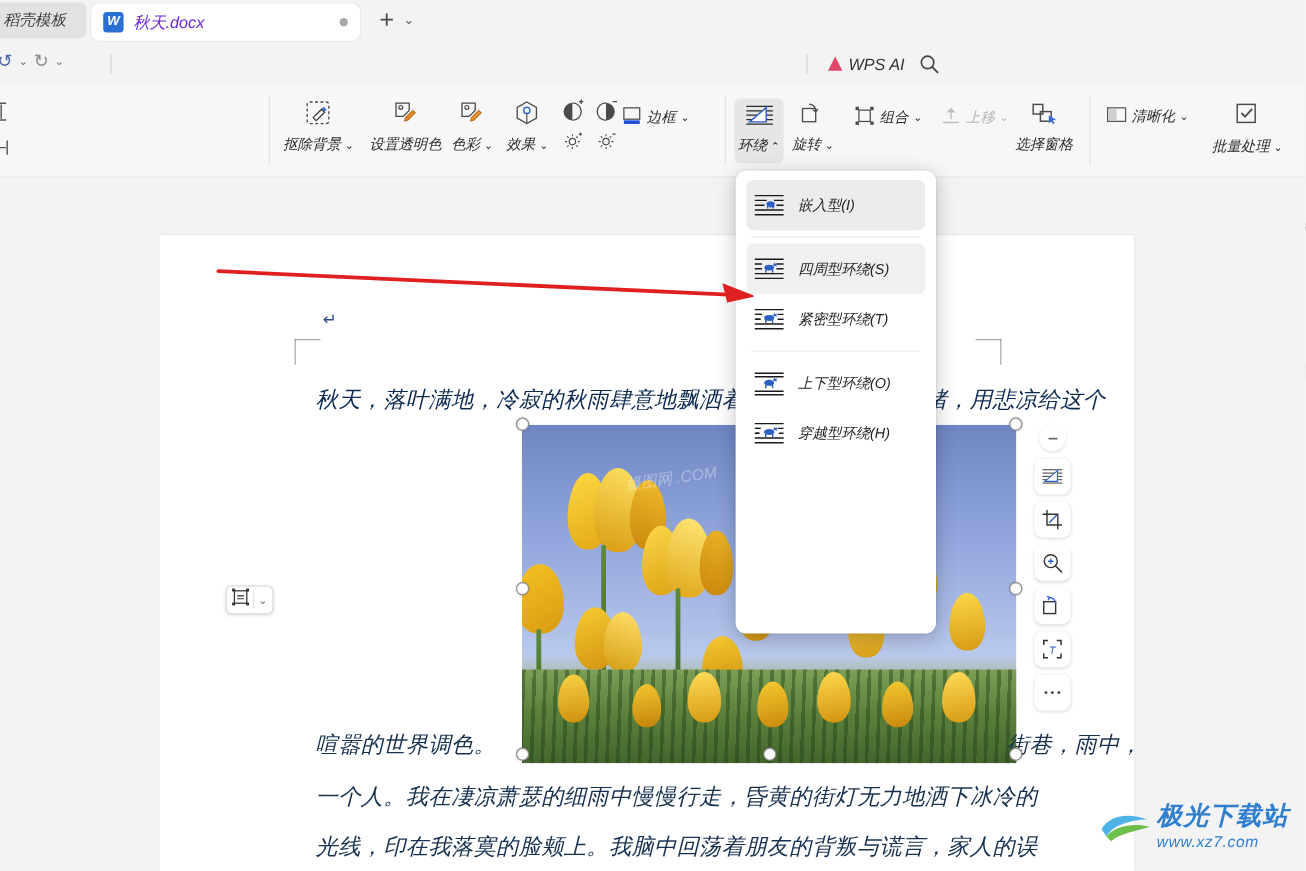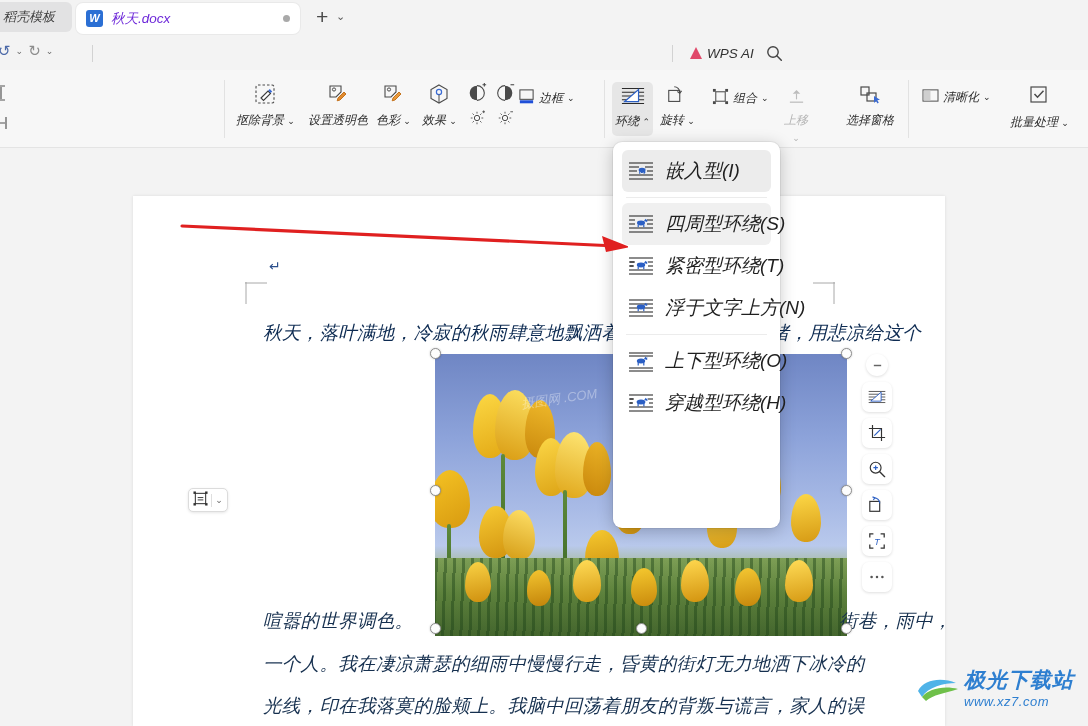--- a/index.html
+++ b/index.html
@@ -91,21 +91,21 @@
          line-height:14px; text-align:center; flex:none;}
   .rb-btn {
     position:absolute; display:flex; flex-direction:column; align-items:center;
     font-size:12px; color:#2b2b2b; width:auto;
   }
   .rb-btn .lbl { white-space:nowrap; font-size:12px; margin-top:3px;}
   .rb-inline {
     position:absolute; display:flex; align-items:center; gap:4px; font-size:12px; color:#2b2b2b;
     white-space:nowrap;
   }
-  .rb-inline.dim { color:#b4b4b4;flex-direction:column; }
+  .rb-inline.dim { color:#b4b4b4; }
   .gi { display:inline-block; }
   .rb-active-box {
     position:absolute; background:#e6e6e6; border-radius:5px;
   }
 
   
   .ruler-wrap {
     position:absolute; left:0; top:148px; width:1088px; height:30px; background:#f3f3f3;
   }
   .ruler {
@@ -205,21 +205,21 @@
     background:#fff; border-radius:9px;
     box-shadow:0 3px 16px rgba(0,0,0,0.22), 0 0 0 1px rgba(0,0,0,0.05);
     z-index:40; padding:8px 9px;
   }
   .dd-item {
     display:flex; align-items:center; height:42px; border-radius:6px; padding:0 6px;
     gap:11px; cursor:default;
   }
   .dd-item.sel { background:#ececec; }
   .dd-item.hov { background:#f0f0f0; }
-  .dd-label { font-size:19px; color:#1f1f1f; white-space:nowrap;}
+  .dd-label { font-size:12px; color:#1f1f1f; white-space:nowrap;}
   .dd-sep { height:1px; background:#ececec; margin:5px 4px; }
   .wrap-ic { width:26px; height:22px; flex:none; position:relative;}
 
   .arrow-svg { position:absolute; left:178px; top:218px; z-index:45; }
 
   .watermark {
     position:absolute; left:916px; top:666px; z-index:30; pointer-events:none;
   }
   .wm-text1 { font-size:21px; font-weight:bold; color:#2e7fd0; letter-spacing:1px; font-family:"Liberation Sans",sans-serif;}
   .wm-text2 { font-size:13px; color:#2e7fd0; letter-spacing:0.5px; }
@@ -744,32 +744,20 @@
           <ellipse cx="13" cy="10" rx="4.2" ry="2.4" fill="#2b5fc4"></ellipse>
           <rect x="9.6" y="11.6" width="1.2" height="2.6" fill="#2b5fc4"></rect>
           <rect x="15.2" y="11.6" width="1.2" height="2.6" fill="#2b5fc4"></rect>
           <path d="M16 8 l1.5-2.2 0.8 1.3 0.9-1.1 v3" fill="#2b5fc4"></path>
         </svg>
       </span>
       <span class="dd-label">紧密型环绕(T)</span>
     </div>
 
 
-    <div class="dd-item">
-      <span class="wrap-ic">
-        <svg width="26" height="22" viewBox="0 0 26 22">
-          <path d="M1 3 h24 M1 7 h24 M1 11 h24 M1 15 h24 M1 19 h24" stroke="#1a1a1a" stroke-width="1.2"></path>
-          <ellipse cx="13" cy="10" rx="4.2" ry="2.4" fill="#2b5fc4"></ellipse>
-          <rect x="9.6" y="11.6" width="1.2" height="2.6" fill="#2b5fc4"></rect>
-          <rect x="15.2" y="11.6" width="1.2" height="2.6" fill="#2b5fc4"></rect>
-          <path d="M16 8 l1.5-2.2 0.8 1.3 0.9-1.1 v3" fill="#2b5fc4"></path>
-        </svg>
-      </span>
-      <span class="dd-label">浮于文字上方(N)</span>
-    </div>
 
     <div class="dd-sep"></div>
 
     <div class="dd-item">
       <span class="wrap-ic">
         <svg width="26" height="22" viewBox="0 0 26 22">
           <path d="M1 3 h24 M1 6 h24 M1 18 h24 M1 21 h24" stroke="#1a1a1a" stroke-width="1.2"></path>
           <ellipse cx="13" cy="11" rx="4.2" ry="2.5" fill="#2b5fc4"></ellipse>
           <rect x="9.6" y="12.7" width="1.2" height="2.8" fill="#2b5fc4"></rect>
           <rect x="15.2" y="12.7" width="1.2" height="2.8" fill="#2b5fc4"></rect>

